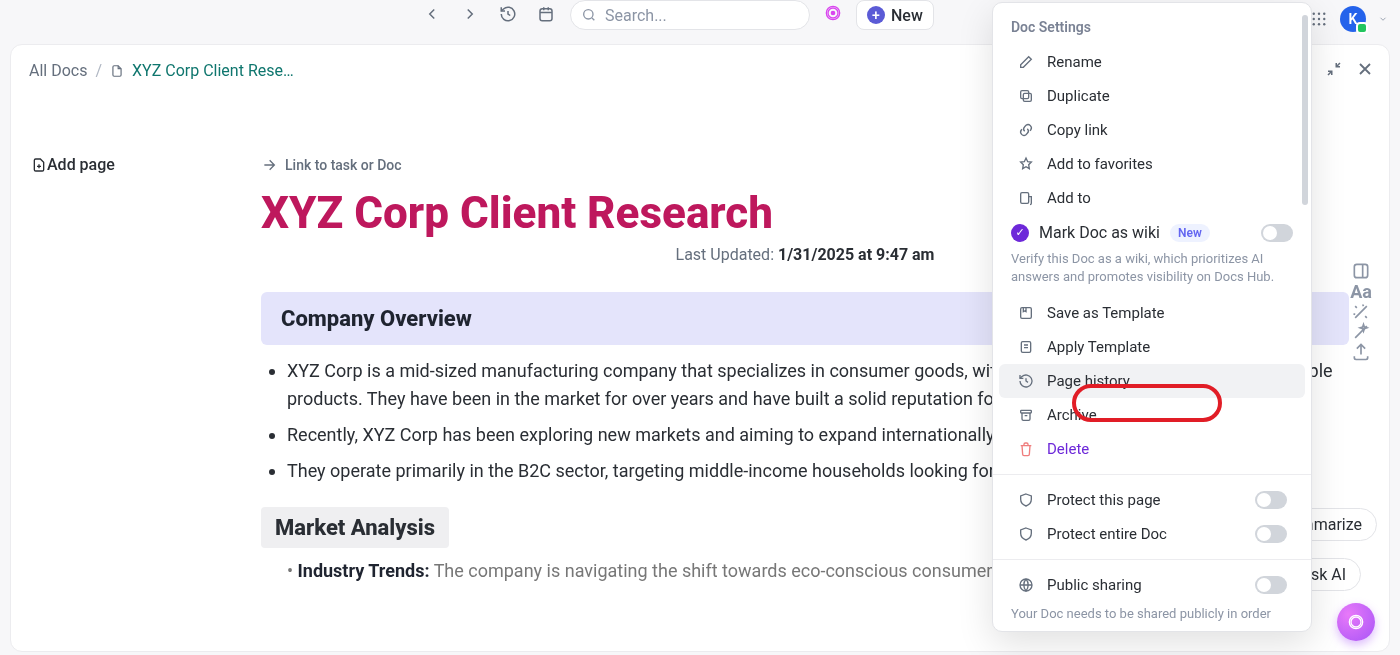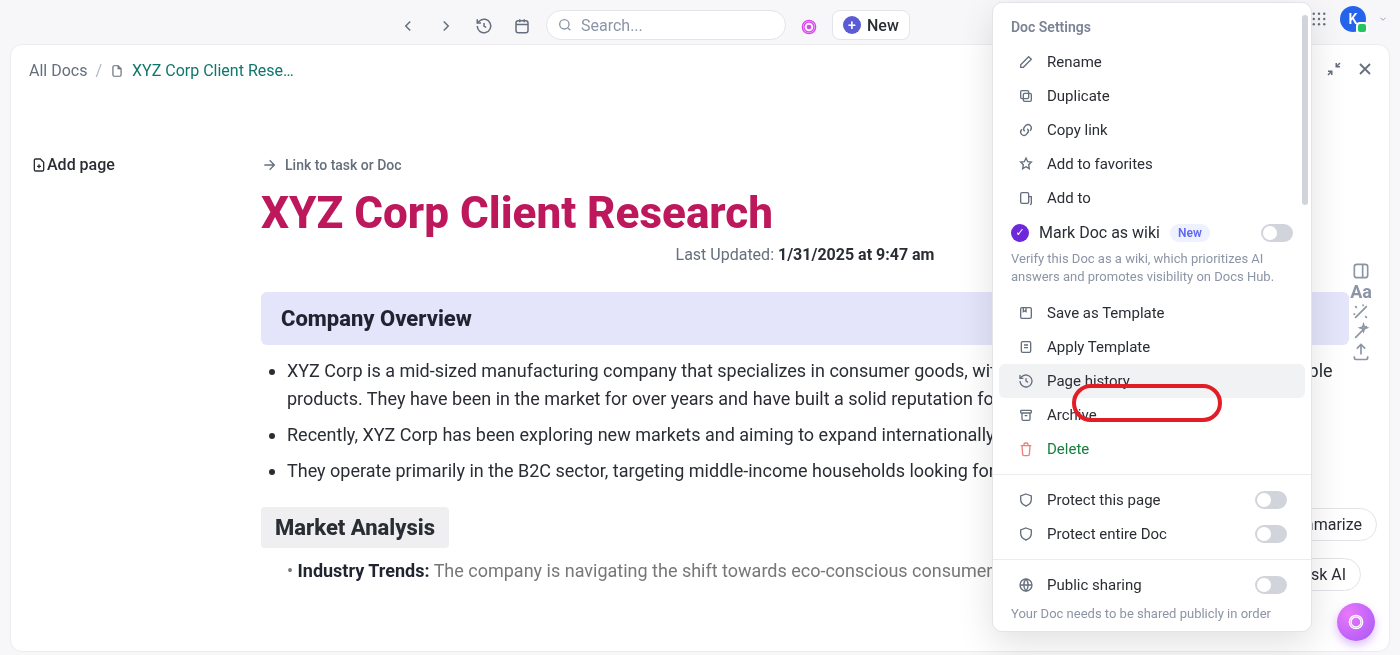--- a/index.html
+++ b/index.html
@@ -9,23 +9,24 @@
     background: #f7f7f9;
     width: 1400px;
     height: 655px;
     overflow: hidden;
     position: relative;
     color: #2a2e34;
   }
   .topbar {
     height: 40px;
     display: flex;
-    align-items: flex-end;
+    align-items: flex-start;
     padding: 0 14px;
     gap: 10px;
+    margin-left: 24px;
   }
   .topbar .nav-spacer { width: 370px; }
   .nav-btn {
     width: 28px; height: 28px;
     display:flex;align-items:center;justify-content:center;
     border-radius:6px;
     color:#656f7d;
   }
   .search-pill {
     height: 30px;
@@ -202,21 +203,21 @@
   .ds-item.hov { background:#f1f2f4; }
   .ds-sep { height:1px;background:#ececef;margin:8px 0; }
   .ds-wiki {
     display:flex;align-items:center;gap:10px;padding:8px 18px;
   }
   .wiki-badge{width:18px;height:18px;border-radius:9px;background:#6d28d9;color:#fff;display:flex;align-items:center;justify-content:center;font-size:11px;}
   .new-tag{background:#eef2ff;color:#6366f1;font-size:12px;padding:2px 8px;border-radius:10px;font-weight:600;}
   .toggle{margin-left:auto;width:32px;height:18px;border-radius:9px;background:#d1d5db;position:relative;}
   .toggle::after{content:"";position:absolute;left:2px;top:2px;width:14px;height:14px;border-radius:7px;background:#fff;}
   .ds-subtext{padding:0 18px 10px 18px;color:#8c95a5;font-size:13px;line-height:1.4;}
-  .ds-item.delete { color:#15803d; }
+  .ds-item.delete { color:#6d28d9; }
   .ds-item.delete .ic{color:#ef7d7d;}
   .ds-foot-text{padding:4px 18px 0 18px;color:#8c95a5;font-size:13px;}
 
   .red-circle {
     position:absolute;
     border:4px solid #e11d26;
     border-radius: 22px;
     width: 150px;
     height: 38px;
     pointer-events:none;

